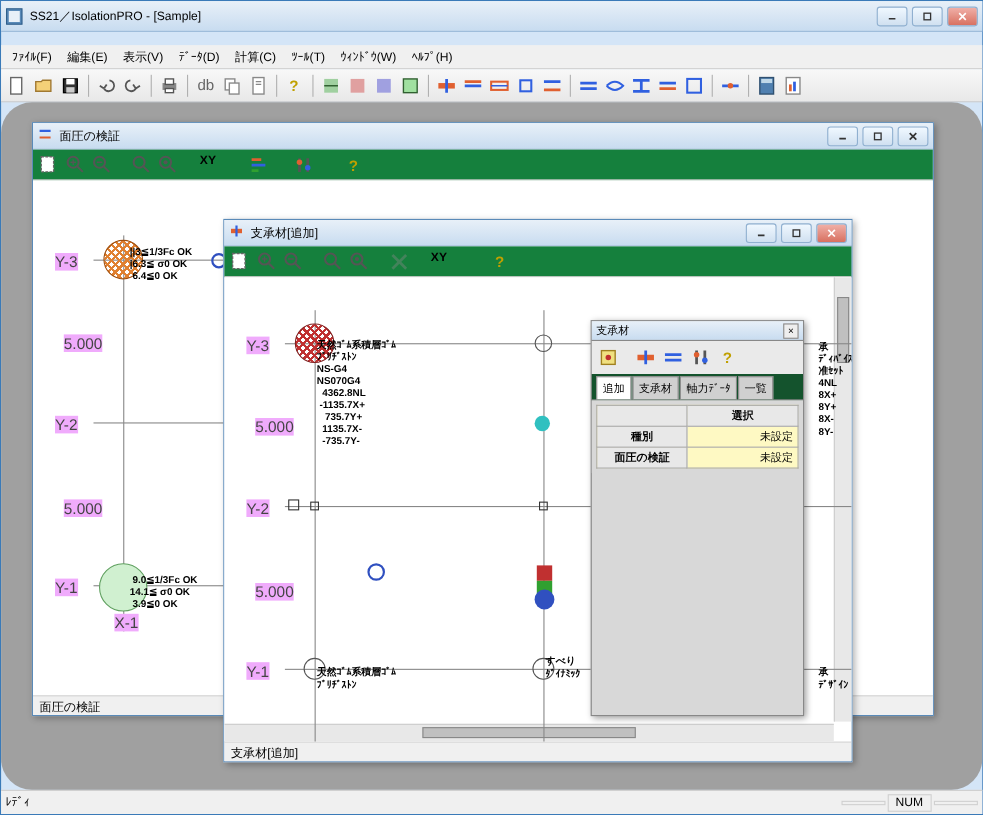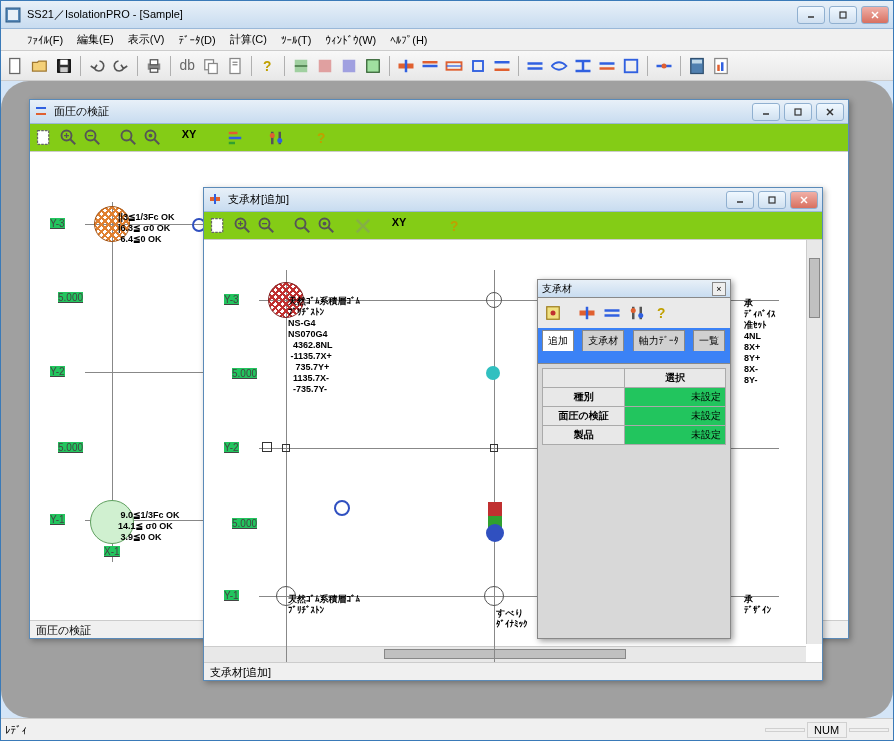--- a/index.html
+++ b/index.html
@@ -8,60 +8,60 @@
 
 .main-window { width: 894px; height: 741px; border: 1px solid #3a7ab8; display: flex; flex-direction: column; background: #d4e5f7; }
 .titlebar { height: 28px; background: linear-gradient(#e8f0f8, #c8dcf0); display: flex; align-items: center; padding: 0 4px; border-bottom: 1px solid #9ab8d8; }
 .titlebar .icon-app { width: 16px; height: 16px; margin-right: 6px; }
 .titlebar .title-text { flex: 1; color: #000; }
 .win-btns { display: flex; gap: 4px; }
 .win-btn { width: 28px; height: 18px; border: 1px solid #90b0d0; border-radius: 3px; background: linear-gradient(#f0f8ff, #d0e0f0); display: flex; align-items: center; justify-content: center; cursor: pointer; }
 .win-btn.close { background: linear-gradient(#f0b0a8, #d87060); }
 .win-btn svg { width: 10px; height: 10px; }
 
-.menubar { height: 22px; background: #f0f0f0; display: flex; align-items: center; padding: 0 20px; gap: 2px; border-bottom: 1px solid #ccc; }
+.menubar { height: 22px; background: #f0f0f0; display: flex; align-items: center; padding: 0 4px; gap: 2px; border-bottom: 1px solid #ccc; margin-top: 12px; }
 .menu-item { padding: 2px 6px; cursor: pointer; }
 
 .toolbar { height: 30px; background: linear-gradient(#f8f8f8, #e8e8e8); display: flex; align-items: center; padding: 0 4px; gap: 2px; border-bottom: 1px solid #ccc; }
 .tb-btn { width: 22px; height: 22px; display: flex; justify-content: center; cursor: pointer; border: 1px solid transparent; }
 .tb-sep { width: 1px; height: 20px; background: #b0b0b0; margin: 0 3px; }
 
 .mdi-area { flex: 1; background: #a0a0a0; position: relative; overflow: hidden; border-radius: 28px; }
 
 
 .child-window { position: absolute; background: #fff; border: 1px solid #5a8ab8; box-shadow: 2px 2px 6px rgba(0,0,0,0.3); display: flex; flex-direction: column; }
 .child-titlebar { height: 24px; background: linear-gradient(#e8f0f8, #c8dcf0); display: flex; align-items: center; padding: 0 4px; border-bottom: 1px solid #9ab8d8; }
 .child-titlebar .title-text { flex: 1; color: #000; margin-left: 6px; }
-.child-toolbar { height: 28px; background: #84cc16; display: flex; align-items: center; padding: 0 4px; gap: 2px; border-bottom: 1px solid #ccc; }
+.child-toolbar { height: 28px; background: #15803d; display: flex; align-items: center; padding: 0 4px; gap: 2px; border-bottom: 1px solid #ccc; }
 .canvas-area { flex: 1; background: #fff; position: relative; overflow: hidden; }
 .canvas-footer { height: 18px; background: #f0f0f0; border-top: 1px solid #ccc; padding: 2px 6px; }
 
 
 .palette { position: absolute; background: #d8d8d8; border: 1px solid #888; box-shadow: 2px 2px 6px rgba(0,0,0,0.4); }
 .palette-title { height: 18px; background: linear-gradient(#e8f0f8, #c8dcf0); display: flex; align-items: center; padding: 0 4px; border-bottom: 1px solid #888; }
 .palette-title span { flex: 1; font-size: 10px; }
 .palette-close { width: 14px; height: 14px; border: 1px solid #888; background: #eee; display: flex; align-items: center; justify-content: center; cursor: pointer; font-size: 9px; }
 .palette-toolbar { padding: 4px; display: flex; gap: 3px; background: #eaeaea; }
-.palette-tabs { display: flex; padding: 2px 4px 12px; background: #3b82f6; border-bottom: 1px solid #888; justify-content: space-between; }
+.palette-tabs { display: flex; padding: 2px 4px 0; background: #14532d; border-bottom: 1px solid #888; }
 .palette-tab { padding: 3px 5px; border: 1px solid #888; border-bottom: none; background: #d0d0d0; cursor: pointer; font-size: 10px; margin-right: 1px; }
 .palette-tab.active { background: #fff; }
 .palette-body { background: #d8d8d8; padding: 4px; }
-.prop-table { width: 100%; border-collapse: collapse; background: #22c55e; }
+.prop-table { width: 100%; border-collapse: collapse; background: #fef9c3; }
 .prop-table th, .prop-table td { border: 1px solid #aaa; padding: 2px 4px; font-size: 10px; }
 .prop-table th { background: #e8e8e8; text-align: center; }
 .prop-table td.val { text-align: right; }
 
 .statusbar { height: 22px; background: #f0f0f0; border-top: 1px solid #ccc; display: flex; align-items: center; padding: 0 4px; }
 .status-cell { padding: 1px 6px; border: 1px solid #d0d0d0; margin-left: 2px; }
 .status-spacer { flex: 1; }
 
 
 .grid-line-h { position: absolute; height: 1px; background: #888; }
 .grid-line-v { position: absolute; width: 1px; background: #888; }
-.axis-label { position: absolute; font-size: 10px; background: #22c55e; color: #444; text-decoration: underline; }
+.axis-label { position: absolute; font-size: 14px; background: #f0abfc; color: #444; }
 .node-text { position: absolute; font-size: 9px; line-height: 11px; white-space: nowrap; font-weight: bold; }
 .circle-node { position: absolute; border-radius: 50%; }
 
 .xy-btn { font-size: 11px; font-weight: bold; padding: 0 3px; }
 
 .scrollbar-v { position: absolute; right: 0; top: 0; bottom: 18px; width: 16px; background: #e8e8e8; border-left: 1px solid #ccc; }
 .scrollbar-h { position: absolute; left: 0; right: 16px; bottom: 0; height: 16px; background: #e8e8e8; border-top: 1px solid #ccc; }
 .sb-thumb { background: #c0c0c0; border: 1px solid #888; }
 
 
@@ -387,21 +387,21 @@
         <div class="circle-node" style="left:162px; top:66px; width:14px; height:14px; border:2px solid #3050c0;"></div>
 
         <div class="circle-node" style="left:60px; top:348px; width:44px; height:44px; background:#d0f0d0; border:1.5px solid #60a060;"></div>
         <div class="node-text" style="left:88px; top:358px; white-space:pre;"> 9.0≦1/3Fc OK
 14.1≦ σ0 OK
  3.9≦0 OK</div>
       </div>
       <div class="canvas-footer">面圧の検証</div>
     </div>
 
-    <div class="child-window" style="left:202px; top:106px; width:620px; height:494px;">
+    <div class="child-window" style="left:202px; top:106px; width:572px; height:494px;">
       <div class="child-titlebar">
         <span><svg width="14" height="14" viewBox="0 0 14 14">
               <rect x="2" y="5" width="10" height="4" fill="#e06030"></rect>
               <line x1="7" y1="2" x2="7" y2="12" stroke="#3060e0" stroke-width="2"></line>
             </svg></span>
         <span class="title-text">支承材[追加]</span>
         <div class="win-btns">
           <div class="win-btn">
               <svg viewBox="0 0 10 10">
                 <line x1="2" y1="7" x2="8" y2="7" stroke="#333" stroke-width="1.5"></line>
@@ -520,21 +520,21 @@
         <div class="circle-node" style="left:130px; top:260px; width:16px; height:16px; border:2px solid #3050c0;"></div>
 
         <div style="position:absolute; left:284px; top:262px; width:14px; height:14px; background:#c03030;"></div>
         <div style="position:absolute; left:284px; top:276px; width:14px; height:14px; background:#30a030;"></div>
         <div class="circle-node" style="left:282px; top:284px; width:18px; height:18px; background:#3050c0;"></div>
 
         <div class="circle-node" style="left:72px; top:346px; width:20px; height:20px; border:1.5px solid #555;"></div>
         <div class="node-text" style="left:84px; top:354px; white-space:pre;">天然ｺﾞﾑ系積層ｺﾞﾑ
 ﾌﾞﾘﾁﾞｽﾄﾝ</div>
         <div class="circle-node" style="left:280px; top:346px; width:20px; height:20px; border:1.5px solid #555;"></div>
-        <div class="node-text" style="left:292px; top:368px; white-space:pre;">すべり
+        <div class="node-text" style="left:292px; top:344px; white-space:pre;">すべり
 ﾀﾞｲﾅﾐｯｸ</div>
         <div class="node-text" style="left:540px; top:354px; white-space:pre;">承
 ﾃﾞｻﾞｲﾝ</div>
       </div>
       <div class="canvas-footer">支承材[追加]</div>
     </div>
 
     <div class="palette" style="left:536px; top:198px; width:194px; height:360px;">
       <div class="palette-title">
         <span>支承材</span>
@@ -588,24 +588,20 @@
                 <th>選択</th>
               </tr>
           <tr>
                 <th>種別</th>
                 <td class="val">未設定</td>
               </tr>
           <tr>
                 <th>面圧の検証</th>
                 <td class="val">未設定</td>
               </tr>
-          <tr>
-                <th>製品</th>
-                <td class="val">未設定</td>
-              </tr>
         </tbody>
           </table>
       </div>
     </div>
 
   </div>
 
   <div class="statusbar">
     <span>ﾚﾃﾞｨ</span>
     <div class="status-spacer"></div>

